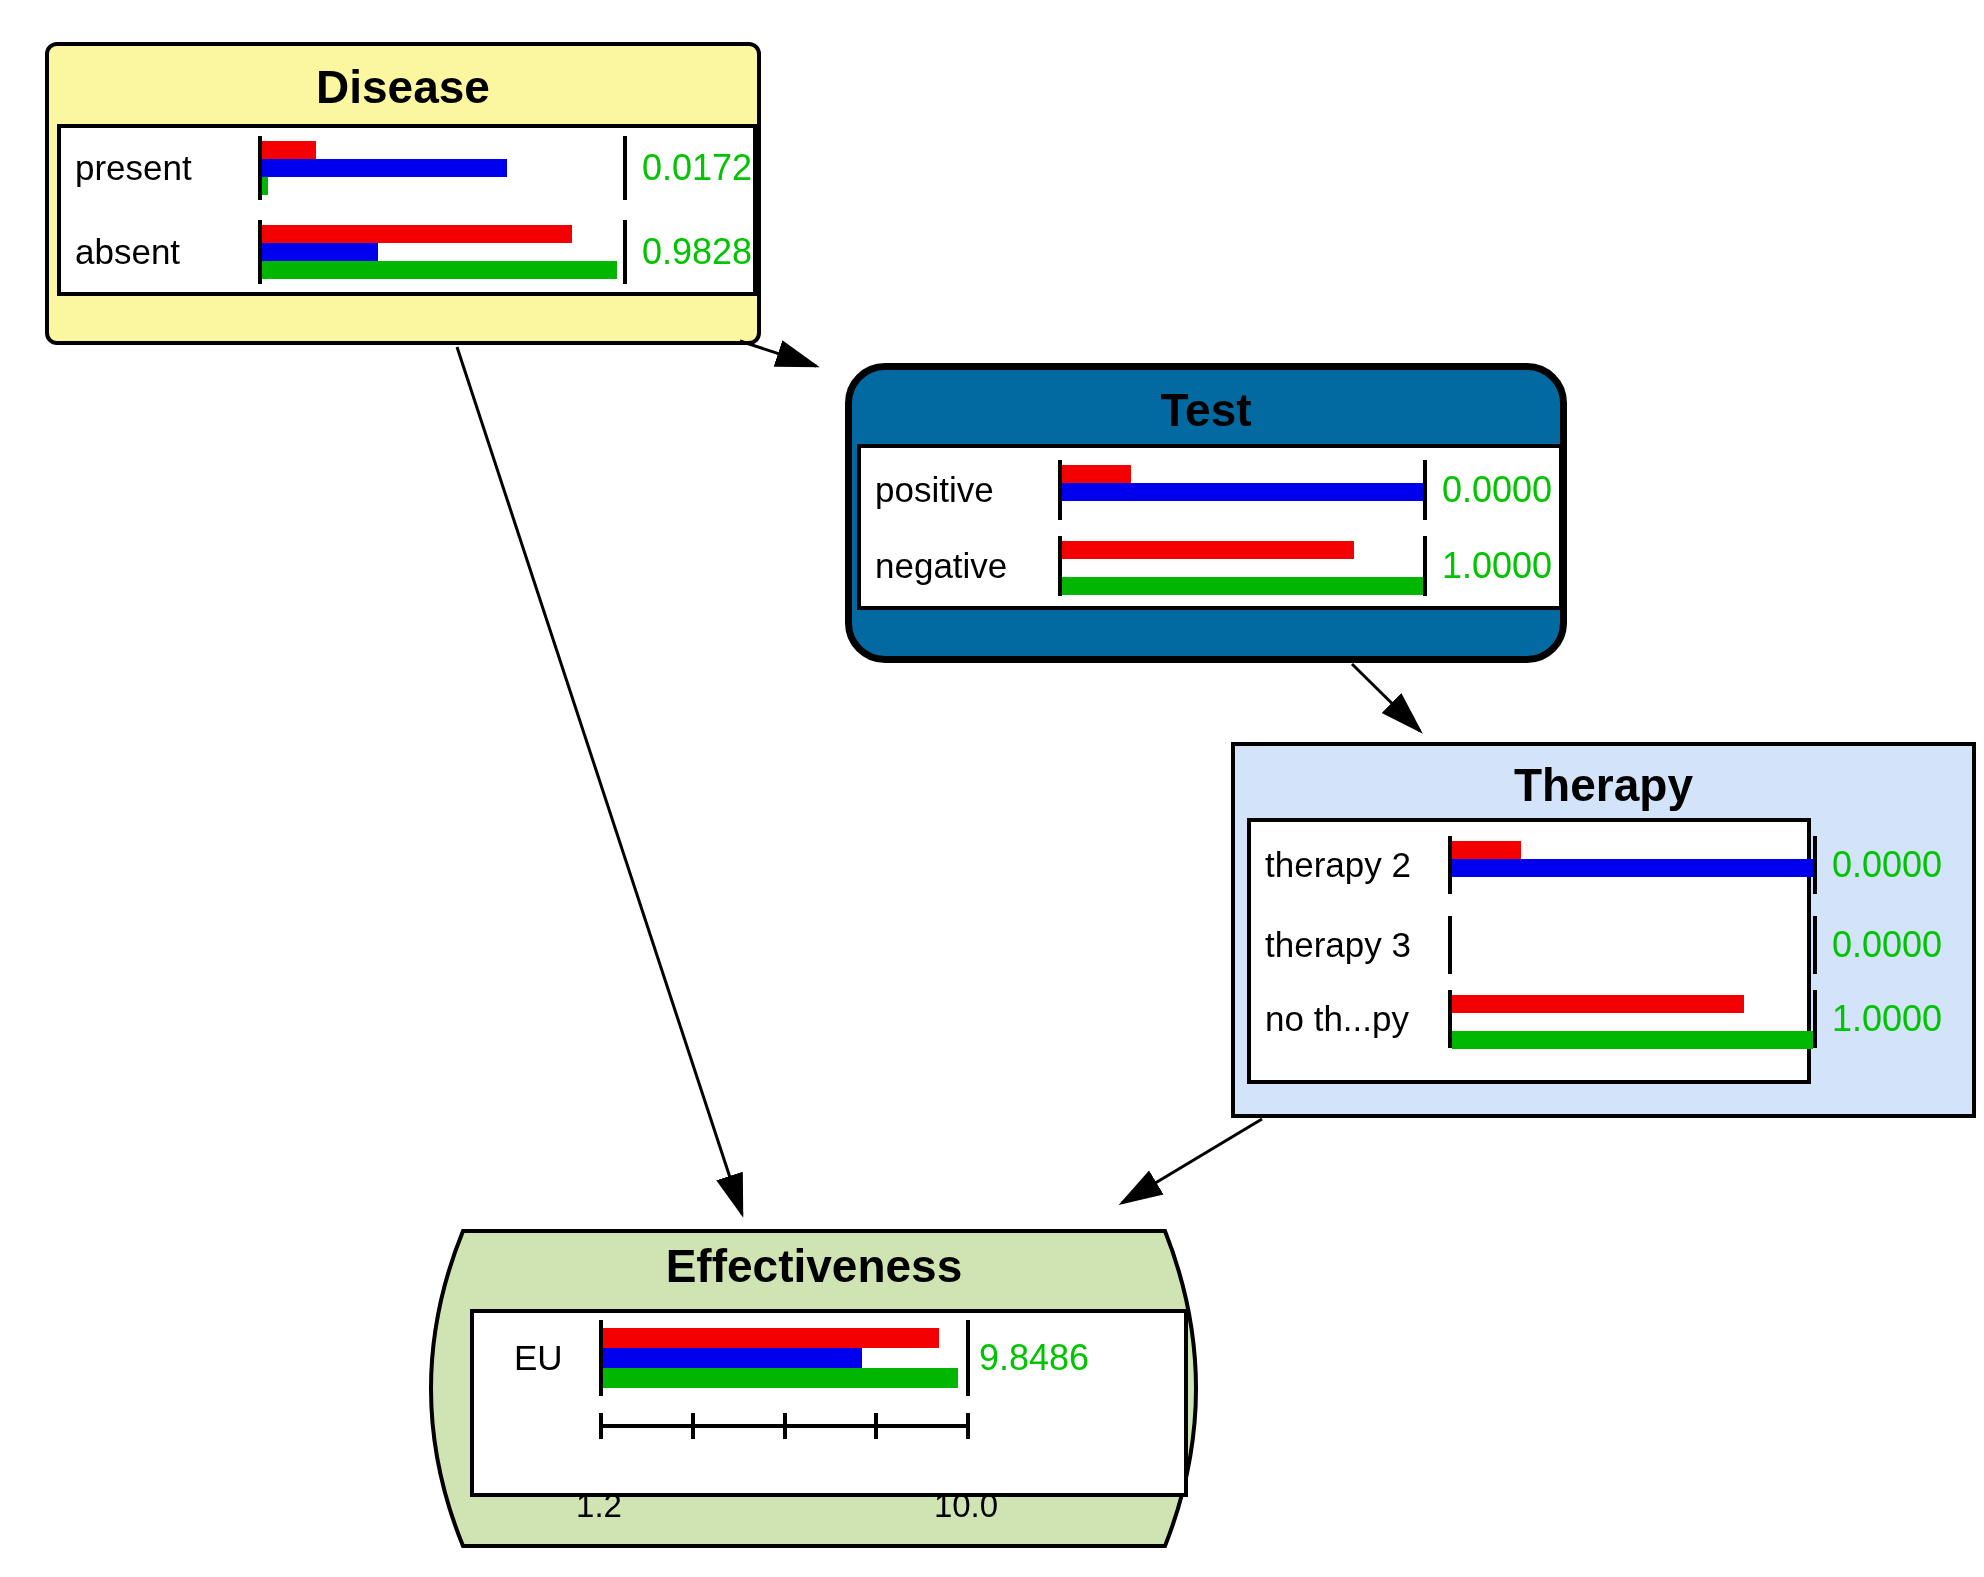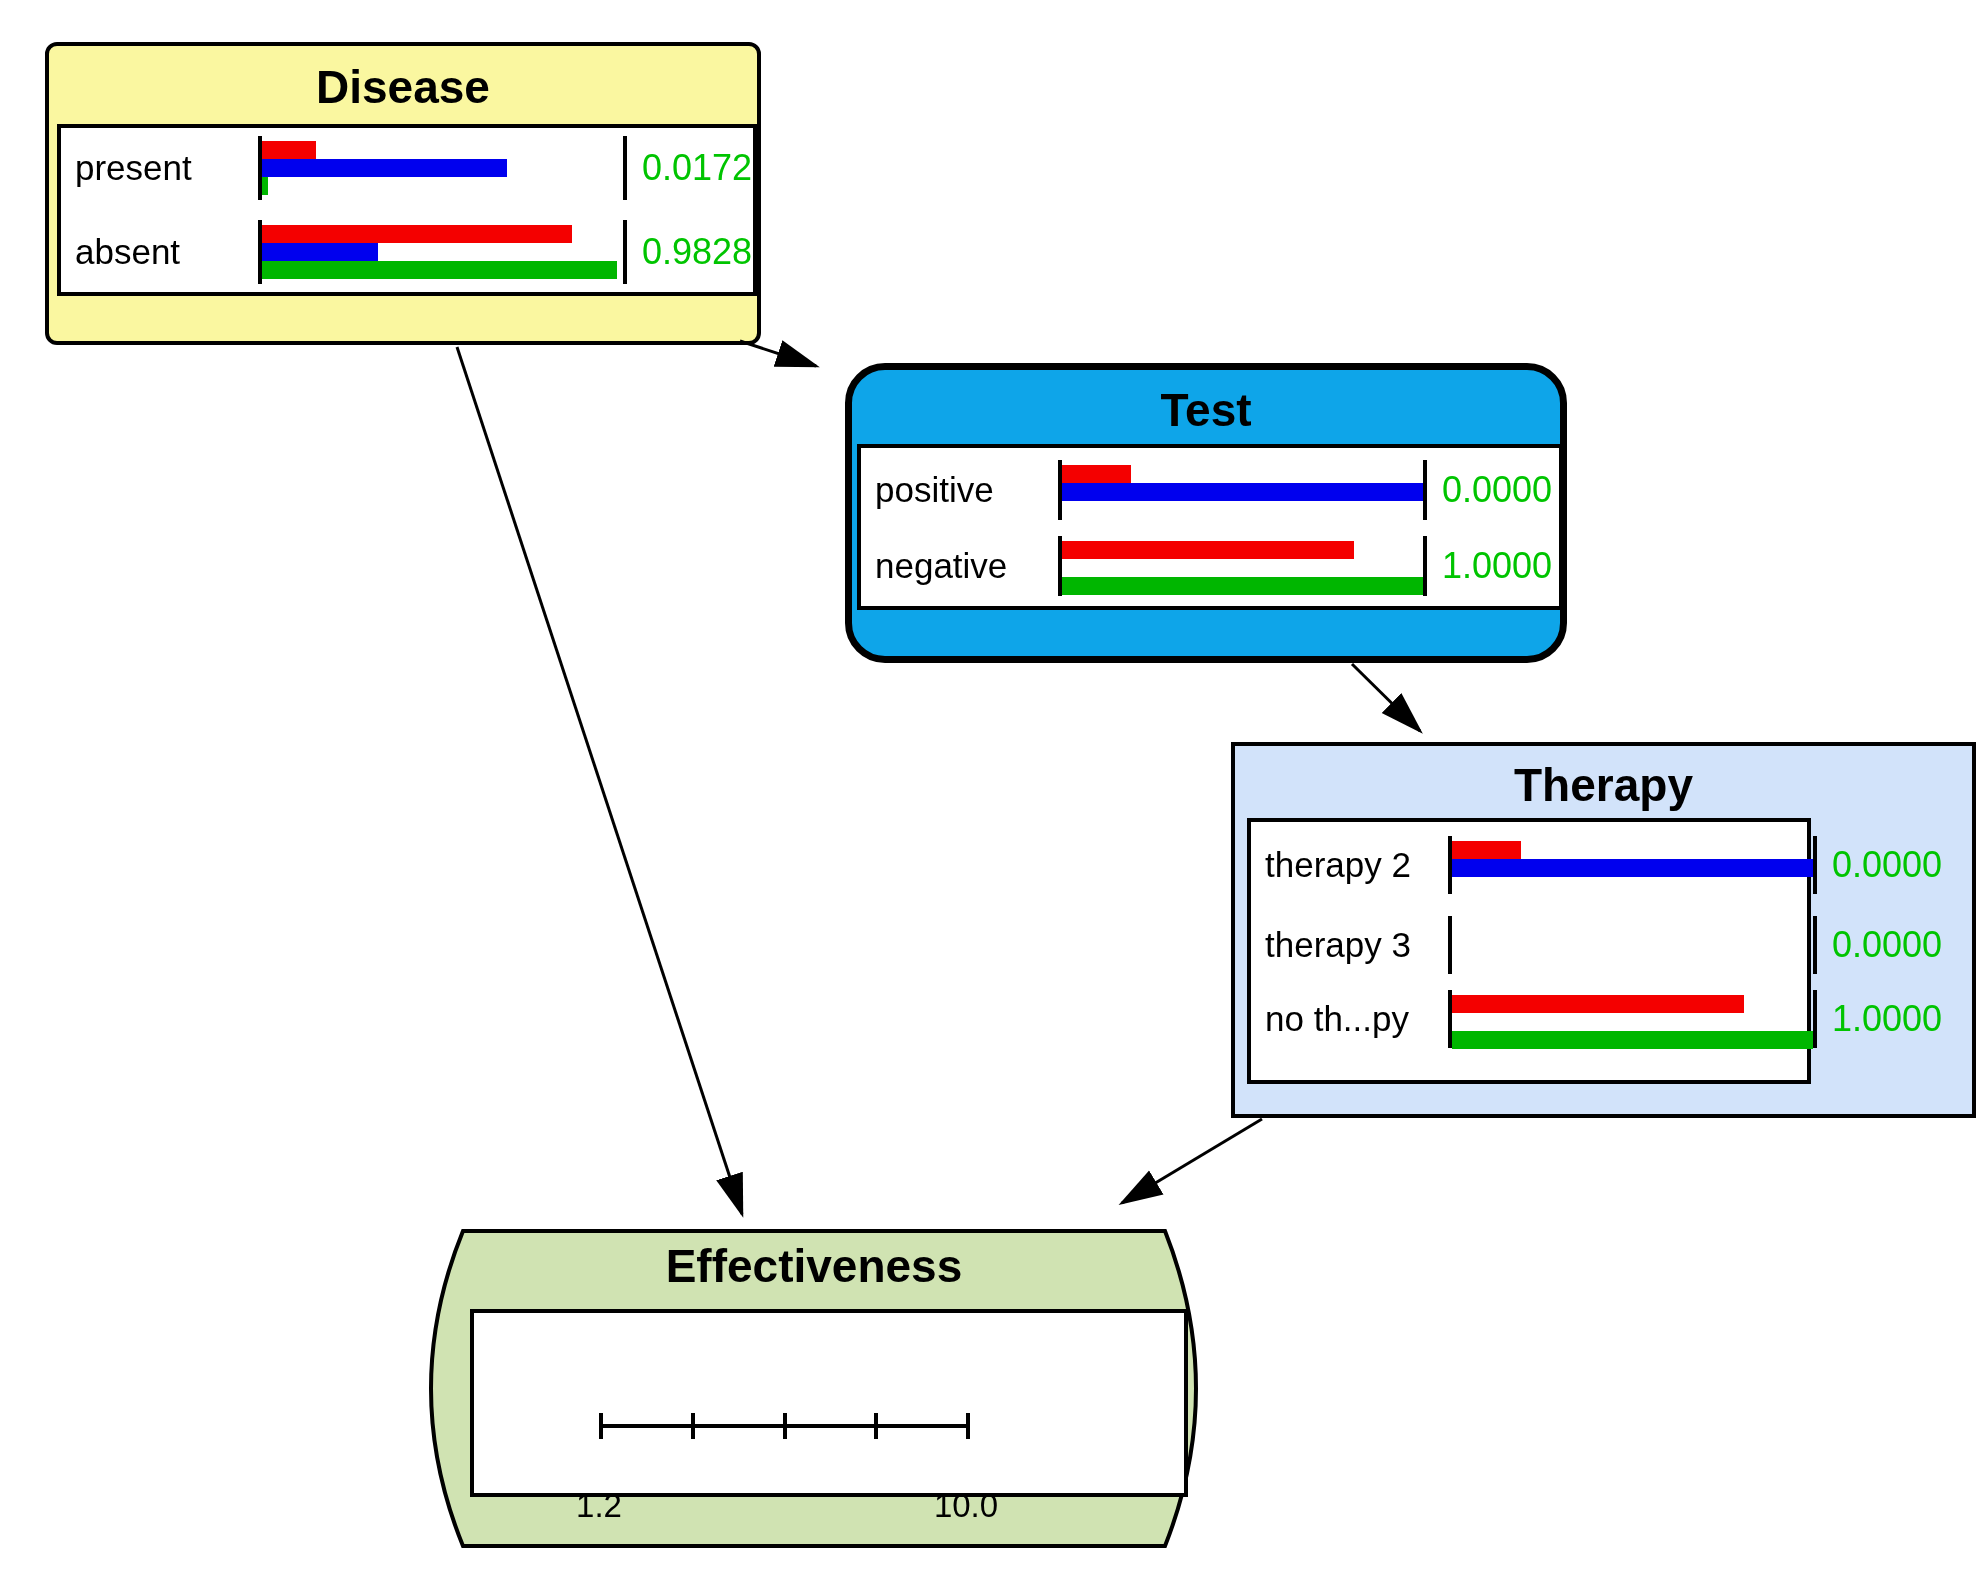--- a/index.html
+++ b/index.html
@@ -60,21 +60,21 @@
       <div class="bars">
         <div class="bar red b1" style="width: 86%;"></div>
         <div class="bar blue b2" style="width: 32%;"></div>
         <div class="bar green b3" style="width: 98.3%;"></div>
       </div>
       <span class="state-value">0.9828</span>
     </div>
   </div>
 </div>
 
-<div class="node" style="left:845px;top:363px;width:722px;height:300px;background:#0ea5e9;border-radius:40px;border-width:7px;">
+<div class="node" style="left:845px;top:363px;width:722px;height:300px;background:#0369a1;border-radius:40px;border-width:7px;">
   <div class="node-title" style="top:13px;">Test</div>
   <div class="white-box" style="left:5px;top:74px;width:706px;height:166px;">
     <div class="row" style="top:12px;height:60px;">
       <span class="state-label">positive</span>
       <div class="bars">
         <div class="bar red b1" style="width: 19%;"></div>
         <div class="bar blue b2" style="width: 100%;"></div>
 
       </div>
       <span class="state-value">0.0000</span>
@@ -123,20 +123,29 @@
     </div>
   </div>
 </div>
 
 <div class="util-wrap" style="left:428px;top:1229px;width:772px;height:319px;">
   <svg class="shape" width="772" height="319" viewBox="0 0 772 319">
     <path d="M35,2 L737,2 Q799,159.5 737,317 L35,317 Q-29,159.5 35,2 Z" fill="#D0E3B2" stroke="#000000" stroke-width="4"></path>
   </svg>
   <div class="node-title" style="top:10px;">Effectiveness</div>
   <div class="white-box" style="left:42px;top:80px;width:718px;height:188px;">
+    <div class="row eu-row" style="top:7px;height:76px;">
+      <span class="state-label">EU</span>
+      <div class="bars">
+        <div class="bar red b1" style="width: 92.6%;"></div>
+        <div class="bar blue b2" style="width: 71.4%;"></div>
+        <div class="bar green b3" style="width: 97.8%;"></div>
+      </div>
+      <span class="state-value">9.8486</span>
+    </div>
     <div class="axis">
       <div class="axis-line"></div>
       <div class="axis-tick" style="left:0;"></div>
       <div class="axis-tick" style="left:92px;"></div>
       <div class="axis-tick" style="left:184px;"></div>
       <div class="axis-tick" style="left:275px;"></div>
       <div class="axis-tick" style="left:367px;"></div>
     </div>
     <span class="axis-label" style="left:65px;">1.2</span>
     <span class="axis-label" style="left:432px;">10.0</span>

